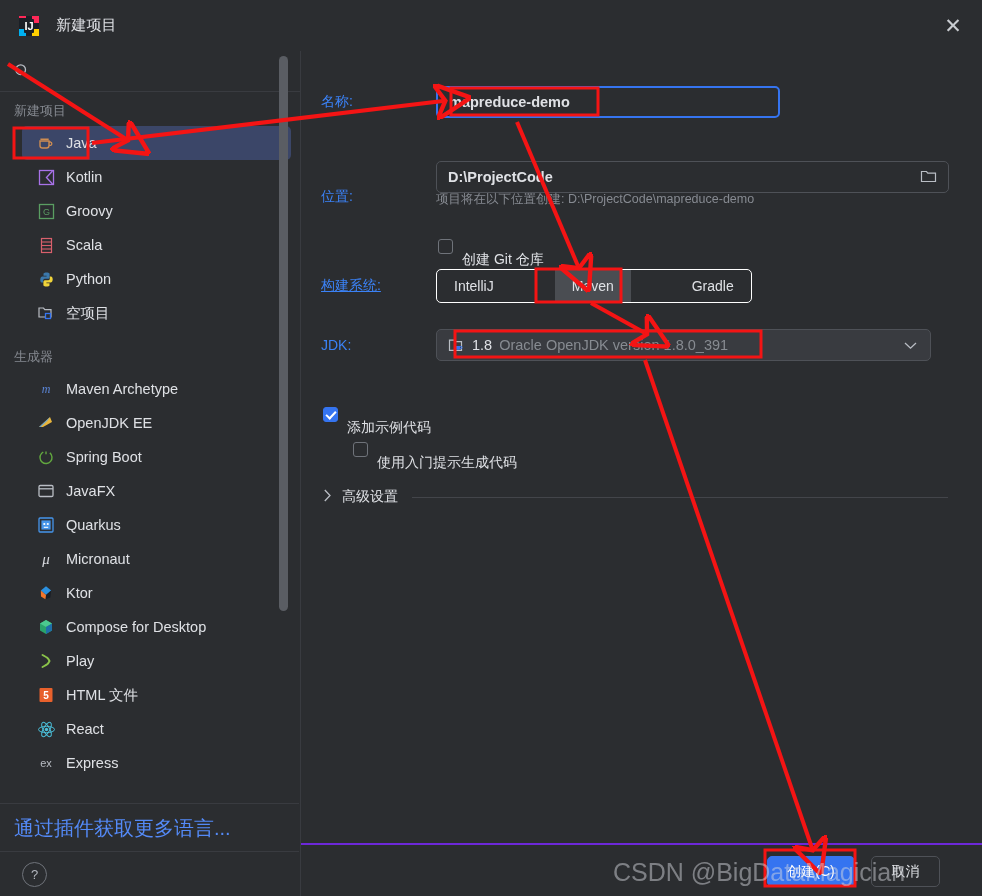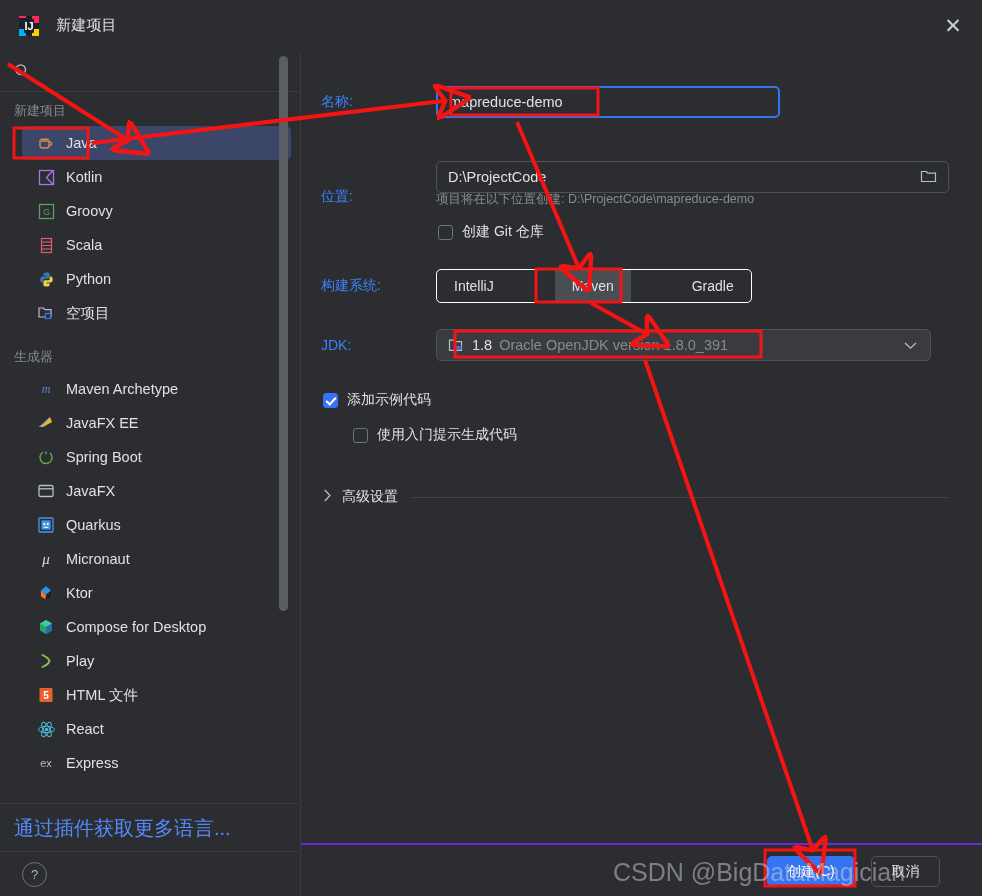--- a/index.html
+++ b/index.html
@@ -78,21 +78,21 @@
   
   .main{
     position:absolute;left:301px;top:51px;width:681px;height:794px;background:#2b2d30;
   }
   .form-row{position:absolute;display:flex;align-items:center;}
   .lbl{font-size:14px;color:#3b82f6;}
   .field{
     background:#2b2d30;border:1px solid #4e5157;border-radius:5px;
     height:32px;display:flex;align-items:center;box-sizing:border-box;
   }
-  .field .txt{font-size:14.5px;color:#dfe1e5;padding-left:11px;}
+  .field .txt{font-size:14.5px;color:#dfe1e5;padding-left:11px;font-weight:bold;}
   .field.focused{border:2px solid #3574f0;}
   .hint{font-size:12.5px;color:#868a91;}
 
   .seg{
     display:flex;border:1px solid #ffffff;border-radius:5px;height:32px;overflow:hidden;gap:44px;
   }
   .seg>div{
     display:flex;align-items:center;justify-content:center;
     font-size:14px;color:#dfe1e5;padding:0 17px;cursor:pointer;
   }
@@ -102,21 +102,21 @@
     width:15px;height:15px;border:1px solid #6f737a;border-radius:3px;
     background:#2b2d30;box-sizing:border-box;flex:0 0 15px;cursor:pointer;
   }
   .cbx.on{
     background:#3574f0;border-color:#3574f0;position:relative;
   }
   .cbx.on:after{
     content:"";position:absolute;left:4px;top:1px;width:4px;height:8px;
     border:solid #fff;border-width:0 2px 2px 0;transform:rotate(43deg);
   }
-  .cbx-lbl{font-size:14px;color:#dfe1e5;margin-left:9px;}
+  .cbx-lbl{font-size:14px;color:#dfe1e5;margin-left:9px;margin-top:28px;}
 
   .dropdown{
     background:#393b40;border:1px solid #4e5157;border-radius:5px;height:32px;
     display:flex;align-items:center;box-sizing:border-box;cursor:pointer;
   }
   .adv{
     position:absolute;display:flex;align-items:center;cursor:pointer;width:625px;
   }
   .adv .chev{color:#b4b8bf;font-size:13px;margin-right:10px;}
   .adv .t{font-size:14px;color:#dfe1e5;white-space:nowrap;}
@@ -256,21 +256,21 @@
         <span>Maven Archetype</span>
       </div>
 
       <div class="li">
         <span class="ic">
           <svg width="18" height="18" viewBox="0 0 18 18">
             <path d="M2 13 L13 3 L15 8 L6 13 Z" fill="#e8b53c"></path>
             <path d="M2 13 L13 3 L10.5 6.5 L3.6 13 Z" fill="#5b9fd8"></path>
           </svg>
         </span>
-        <span>JavaFX EE</span>
+        <span>OpenJDK EE</span>
       </div>
 
       <div class="li">
         <span class="ic">
           <svg width="18" height="18" viewBox="0 0 18 18">
             <circle cx="9" cy="9.5" r="6" fill="none" stroke="#62a83f" stroke-width="1.4" stroke-dasharray="30 8" transform="rotate(-50 9 9.5)"></circle>
             <path d="M9 3.4 L9 6.3" stroke="#62a83f" stroke-width="1.4"></path>
           </svg>
         </span>
         <span>Spring Boot</span>
@@ -406,21 +406,21 @@
     <div class="form-row" style="left:135px;top:140px;">
       <span class="hint">项目将在以下位置创建: D:\ProjectCode\mapreduce-demo</span>
     </div>
 
     <div class="form-row" style="left:137px;top:172px;">
       <span class="cbx"></span>
       <span class="cbx-lbl">创建 Git 仓库</span>
     </div>
 
     <div class="form-row" style="left:20px;top:218px;">
-      <span class="lbl" style="width:115px;">构建系统:</span>
+      <span class="lbl" style="width:115px;text-decoration:underline;">构建系统:</span>
       <div class="seg">
         <div>IntelliJ</div>
         <div class="active">Maven</div>
         <div>Gradle</div>
       </div>
     </div>
 
     <div class="form-row" style="left:20px;top:278px;">
       <span class="lbl" style="width:115px;">JDK:</span>
       <div class="dropdown" style="width:495px;justify-content:space-between;">

